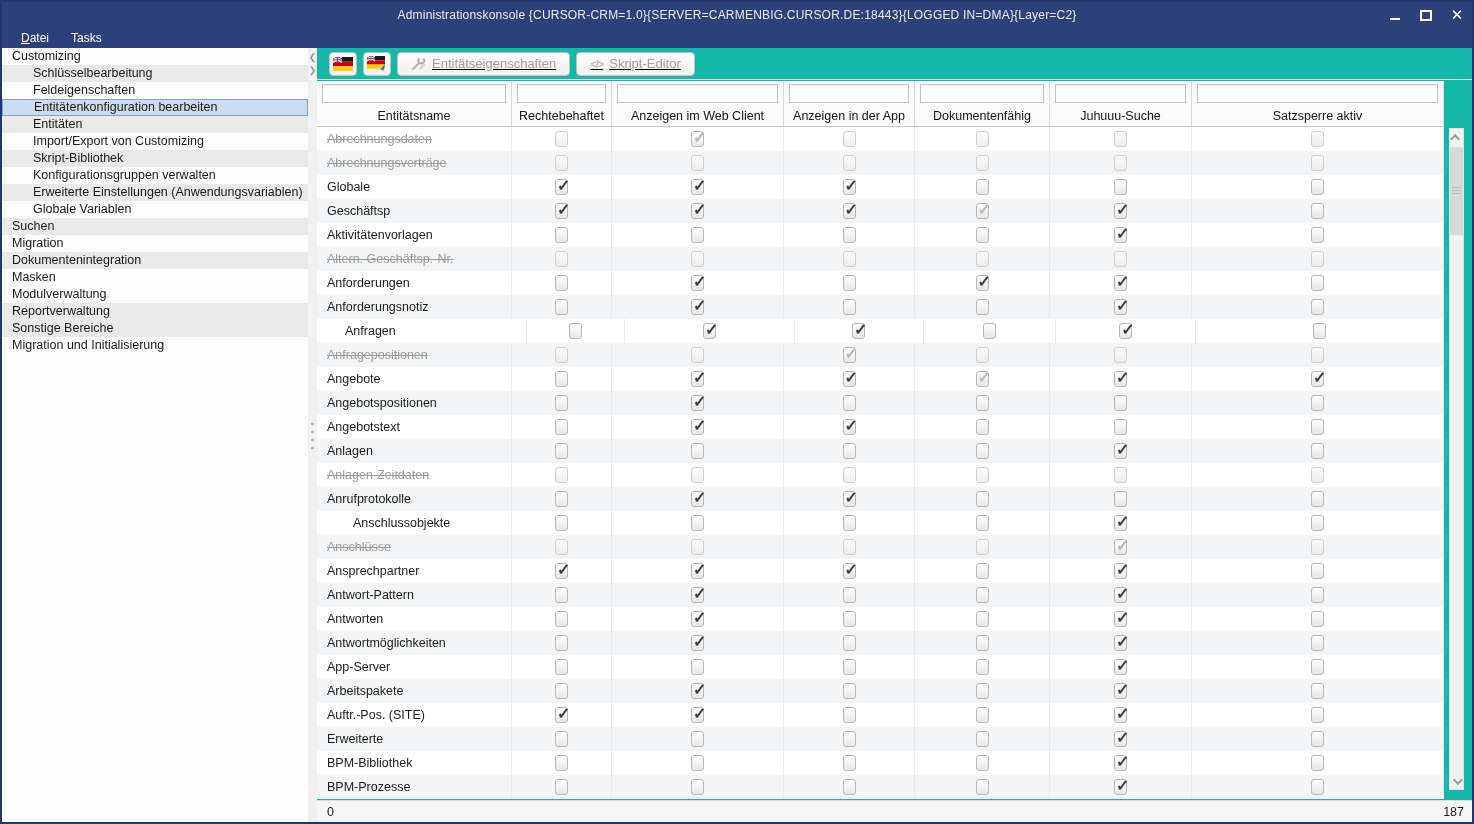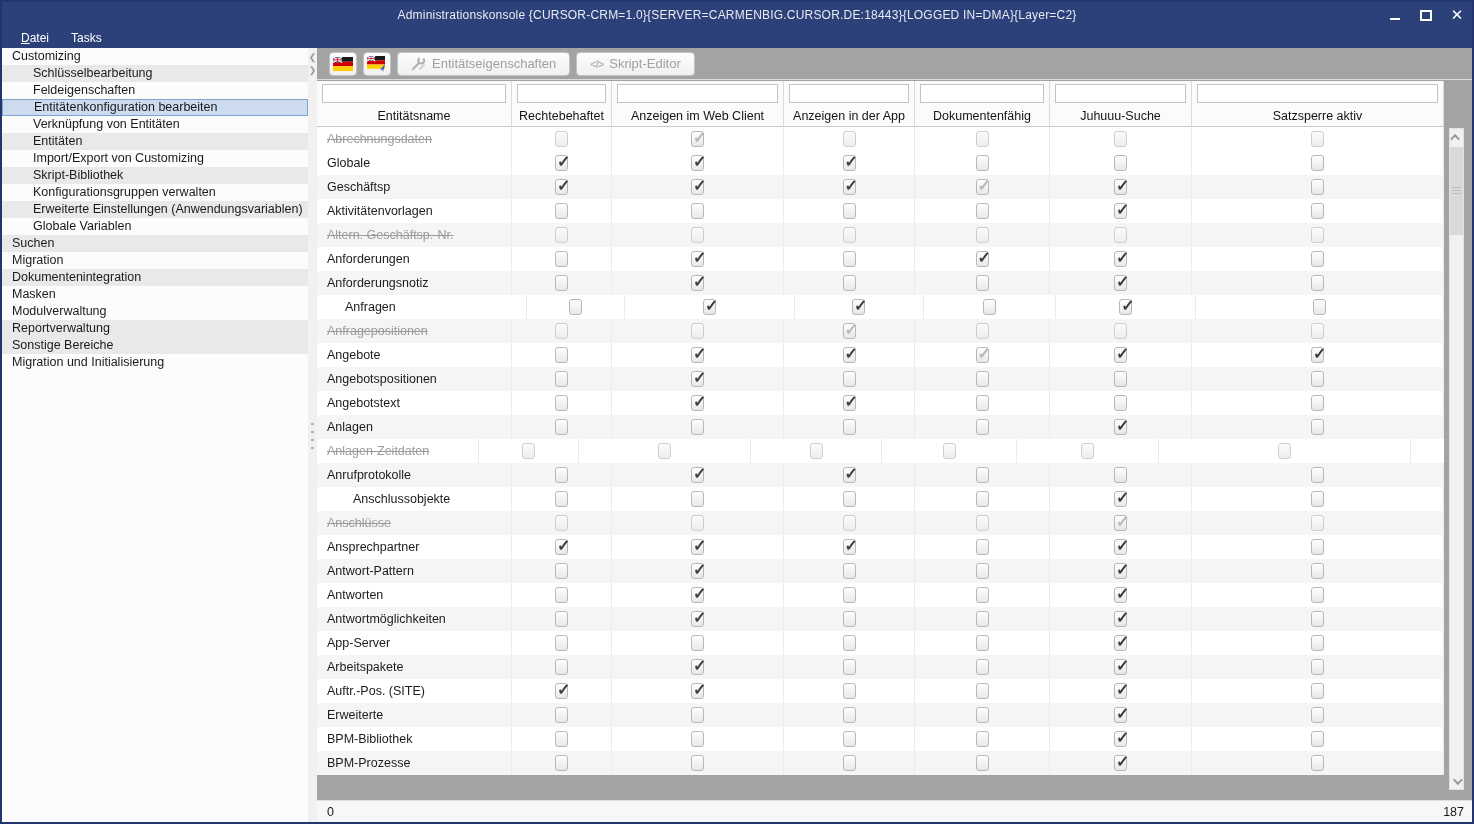--- a/index.html
+++ b/index.html
@@ -36,21 +36,21 @@
   .side-item.ind0 { padding-left:10px; }
   .side-item.ind1 { padding-left:31px; }
   .side-item.selected { background:#ccdcee; border:1px solid #7fa5cf; line-height:15px; }
   
   .splitter { width:9px; background:#f1f1f1; position:relative; flex:none; }
   .split-chevron { position:absolute; left:0; width:9px; text-align:center; font-size:9px; color:#9a9a9a; cursor:pointer; }
   .grip { position:absolute; left:3px; top:372px; width:3px; height:30px;
           background:radial-gradient(circle 1.5px, #b5b5b5 1.2px, transparent 1.6px);
           background-size:3px 8px; background-repeat:repeat-y; }
   
-  .content { flex:1; position:relative; background:#a3a3a3; }
+  .content { flex:1; position:relative; background:#14b8a6;text-decoration:underline; }
   .toolbar { height:32px; display:flex; align-items:center; gap:6px; padding-left:12px; border-bottom:1px solid #dcdcdc; }
   .tb-btn {
     height:24px; border:1px solid #c2c2c2; border-radius:4px;
     background:linear-gradient(#fdfdfd,#f0f0f0); display:flex; align-items:center; justify-content:center;
     gap:6px; padding:0 13px; font-size:13px; color:#9f9f9f; cursor:pointer;
   }
   .tb-btn.flag { width:28px; padding:0; }
   .code-ic { font-size:11px; color:#b9b9b9; font-weight:bold; letter-spacing:-1px; }
   
   .table-wrap { position:absolute; top:33px; left:0; width:1127px; }
@@ -108,21 +108,20 @@
       <div class="menu-item ul-first">Datei</div>
       <div class="menu-item">Tasks</div>
     </div>
 
   <div class="main">
     <div class="sidebar">
         <div class="side-item ind0">Customizing</div>
         <div class="side-item ind1 alt">Schlüsselbearbeitung</div>
         <div class="side-item ind1">Feldeigenschaften</div>
         <div class="side-item ind1 selected">Entitätenkonfiguration bearbeiten</div>
-        <div class="side-item ind1">Verknüpfung von Entitäten</div>
         <div class="side-item ind1 alt">Entitäten</div>
         <div class="side-item ind1">Import/Export von Customizing</div>
         <div class="side-item ind1 alt">Skript-Bibliothek</div>
         <div class="side-item ind1">Konfigurationsgruppen verwalten</div>
         <div class="side-item ind1 alt">Erweiterte Einstellungen (Anwendungsvariablen)</div>
         <div class="side-item ind1">Globale Variablen</div>
         <div class="side-item ind0 alt">Suchen</div>
         <div class="side-item ind0">Migration</div>
         <div class="side-item ind0 alt">Dokumentenintegration</div>
         <div class="side-item ind0">Masken</div>
@@ -232,20 +231,41 @@
               <div class="cell" style="width: 135px;">
                 <div class="cb u u-soft"></div>
               </div>
               <div class="cell" style="width: 142px;">
                 <div class="cb u u-soft"></div>
               </div>
               <div class="cell" style="width: 252px;">
                 <div class="cb u u-soft"></div>
               </div>
             </div>
+            <div class="body-row alt strike">
+              <div class="cell name" style="width: 195px;">Abrechnungsverträge</div>
+              <div class="cell" style="width: 100px;">
+                <div class="cb u u-soft"></div>
+              </div>
+              <div class="cell" style="width: 172px;">
+                <div class="cb u u-soft"></div>
+              </div>
+              <div class="cell" style="width: 131px;">
+                <div class="cb u u-soft"></div>
+              </div>
+              <div class="cell" style="width: 135px;">
+                <div class="cb u u-soft"></div>
+              </div>
+              <div class="cell" style="width: 142px;">
+                <div class="cb u u-soft"></div>
+              </div>
+              <div class="cell" style="width: 252px;">
+                <div class="cb u u-soft"></div>
+              </div>
+            </div>
             <div class="body-row">
               <div class="cell name" style="width: 195px;">Globale</div>
               <div class="cell" style="width: 100px;">
                 <div class="cb c"></div>
               </div>
               <div class="cell" style="width: 172px;">
                 <div class="cb c"></div>
               </div>
               <div class="cell" style="width: 131px;">
                 <div class="cb c"></div>
@@ -485,21 +505,21 @@
                 <div class="cb u"></div>
               </div>
               <div class="cell" style="width: 142px;">
                 <div class="cb c"></div>
               </div>
               <div class="cell" style="width: 252px;">
                 <div class="cb u"></div>
               </div>
             </div>
             <div class="body-row strike">
-              <div class="cell name" style="width: 162px; text-align: center;">Anlagen-Zeitdaten</div>
+              <div class="cell name" style="width: 195px; text-align: center;">Anlagen-Zeitdaten</div>
               <div class="cell" style="width: 100px;">
                 <div class="cb u u-soft"></div>
               </div>
               <div class="cell" style="width: 172px;">
                 <div class="cb u u-soft"></div>
               </div>
               <div class="cell" style="width: 131px;">
                 <div class="cb u u-soft"></div>
               </div>
               <div class="cell" style="width: 135px;">

